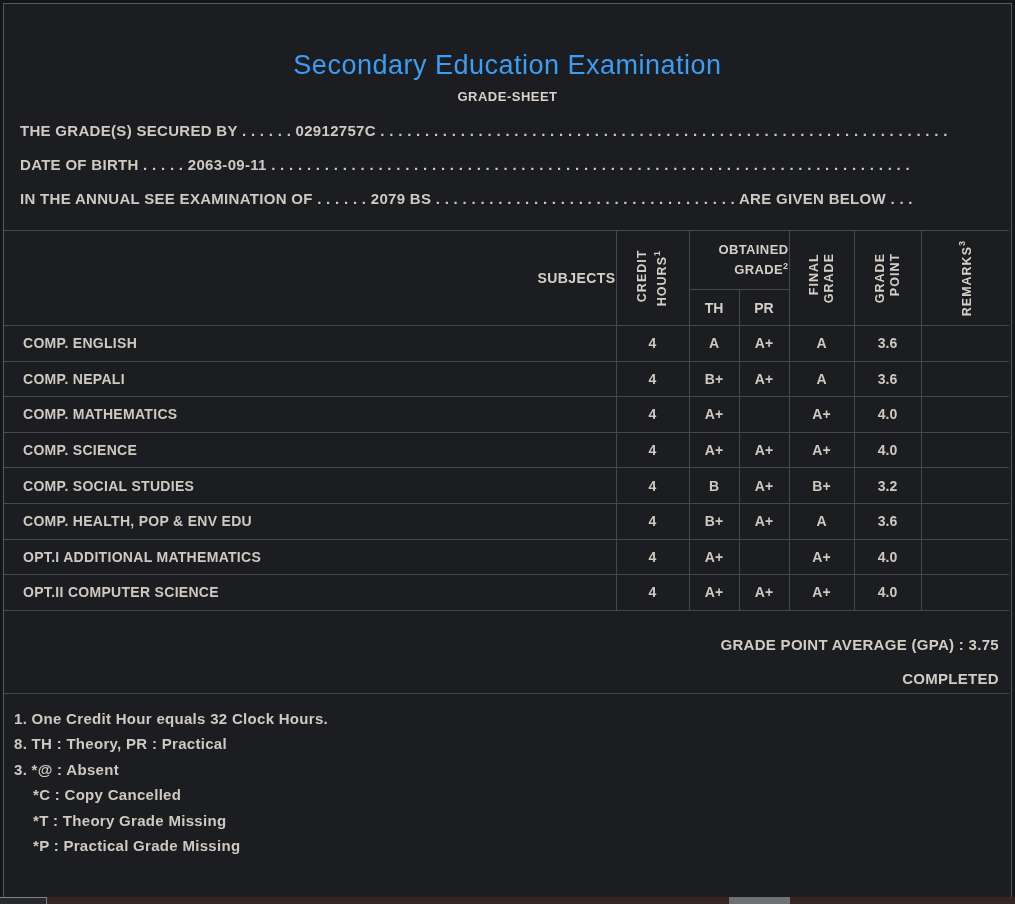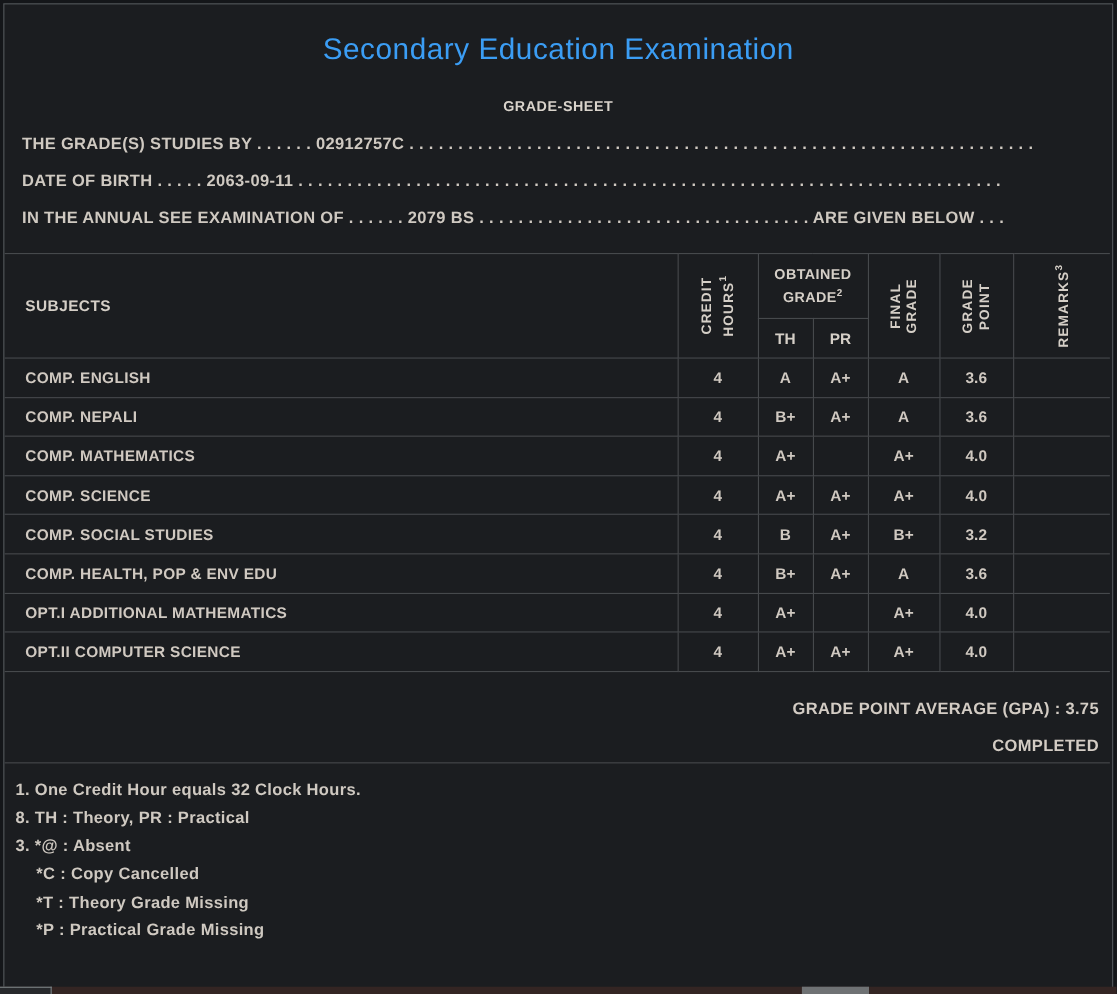--- a/index.html
+++ b/index.html
@@ -7,21 +7,21 @@
     width:1015px;height:904px;position:relative;overflow:hidden;
     background:#141619;
     font-family:"Liberation Sans", sans-serif;
   }
   .page{
     position:absolute;top:3px;left:3px;width:1007px;height:897px;
     background:#1b1d20;border:1px solid #53585b;box-sizing:content-box;
     overflow:hidden;
   }
   .title{
-    position:absolute;top:26px;left:0;width:100%;text-align:center;
+    position:absolute;top:46px;left:0;width:100%;text-align:center;
     font-size:27px;font-weight:400;letter-spacing:.5px;color:#3b9df4;
   }
   .subtitle{
     position:absolute;top:85px;left:0;width:100%;text-align:center;
     font-size:13px;font-weight:700;letter-spacing:.5px;color:#d9d3cb;
   }
   .info{
     position:absolute;left:16px;width:982px;white-space:nowrap;overflow:hidden;
     font-size:15px;font-weight:700;letter-spacing:.3px;color:#cfc9c1;line-height:18px;
   }
@@ -29,21 +29,21 @@
   #info-0{top:118px;} #info-1{top:152px;} #info-2{top:186px;}
 
   table.grades{
     position:absolute;top:226px;left:0;width:1005px;
     border-collapse:collapse;table-layout:fixed;
   }
   .grades th,.grades td{border:1px solid #46494c;padding:0;vertical-align:middle;}
   .grades tr > *:first-child{border-left:none;}
   .grades tr > *:last-child{border-right:none;}
   .grades thead th{color:#d5cfc7;font-weight:700;text-align:center;}
-  .grades thead tr.h1 th{height:58px;}
+  .grades thead tr.h1 th{height:58px;text-align:right;}
   .grades thead tr.h2 th{height:35px;font-size:14px;}
   .grades thead th.subjects-h{text-align:left;padding-left:19px;font-size:14px;letter-spacing:.4px;}
   .grades thead th.obtained{font-size:13px;line-height:17px;letter-spacing:.4px;}
   .vtext{
     writing-mode:vertical-rl;transform:rotate(180deg);
     margin:0 auto;font-size:12.5px;letter-spacing:1px;line-height:15px;
     white-space:nowrap;display:block;width:max-content;
   }
   sup{font-size:9px;}
   .grades tbody td{
@@ -73,21 +73,21 @@
 </style>
 </head>
 <body>
 
 <div class="page">
 
   <div class="title">Secondary Education Examination</div>
   <div class="subtitle">GRADE-SHEET</div>
 
   <div class="info" id="info-0">
-    <span>THE GRADE(S) STUDIES BY</span>
+    <span>THE GRADE(S) SECURED BY</span>
     <span class="leader">. . . . . .</span>
     <span>02912757C</span>
     <span class="leader">. . . . . . . . . . . . . . . . . . . . . . . . . . . . . . . . . . . . . . . . . . . . . . . . . . . . . . . . . . . . . . . .</span>
   </div>
 
   <div class="info" id="info-1">
     <span>DATE OF BIRTH</span>
     <span class="leader">. . . . .</span>
     <span>2063-09-11</span>
     <span class="leader">. . . . . . . . . . . . . . . . . . . . . . . . . . . . . . . . . . . . . . . . . . . . . . . . . . . . . . . . . . . . . . . . . . . . . . . .</span>

